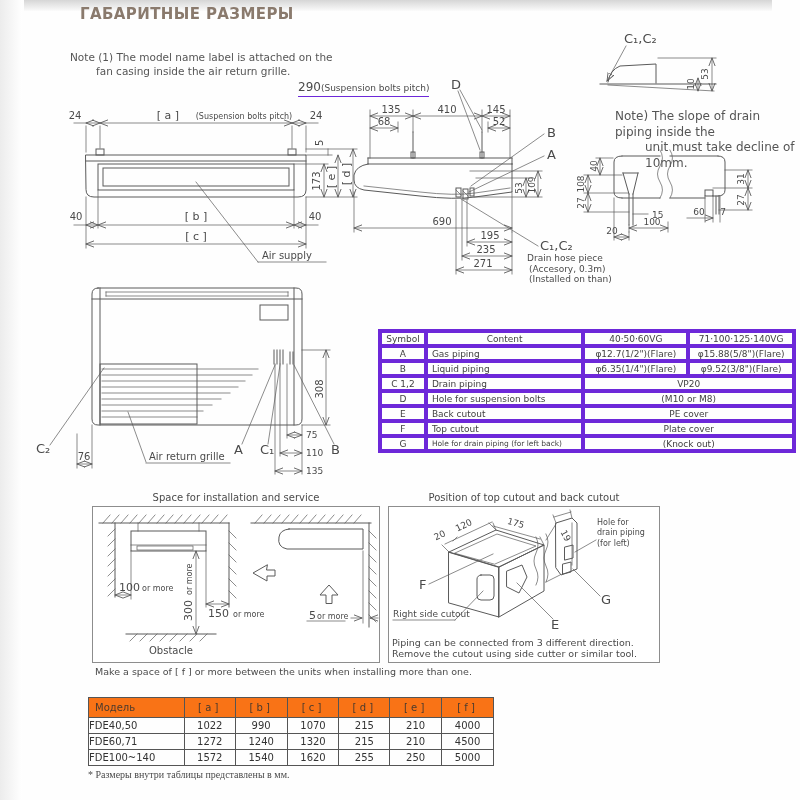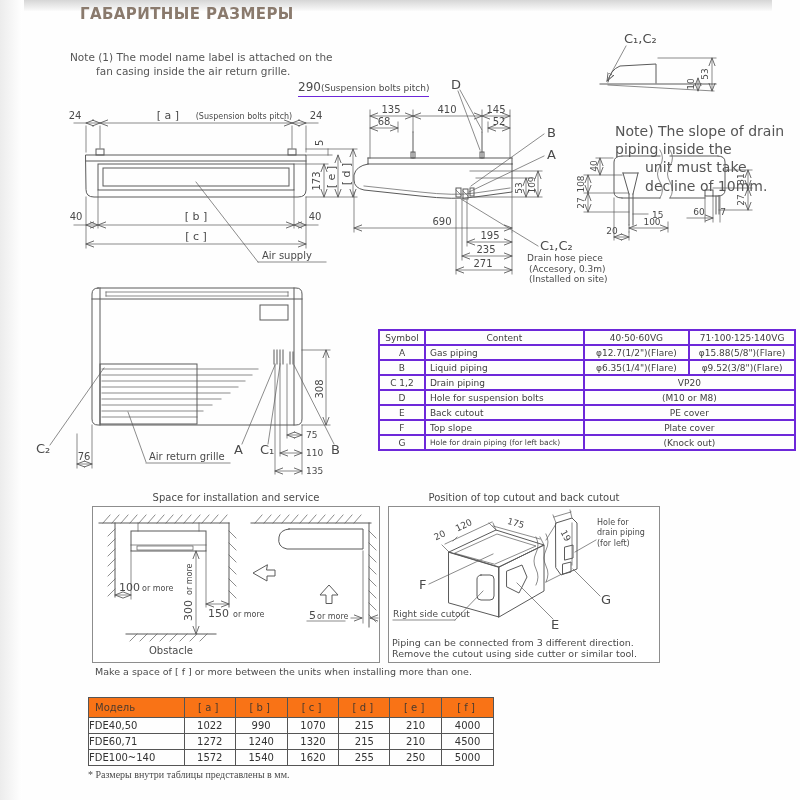--- a/index.html
+++ b/index.html
@@ -21,21 +21,21 @@
   svg text.big { font-size:11px; }
   svg text.lbl { font-size:13px; }
   svg text.sm { font-size:8px; }
   svg text.m9 { font-size:9px; }
   .boxframe { border:1px solid #8d8d8d; background:#fff; }
   .boxtitle { font-size:10px; text-align:center; color:#4a4a4a; }
   .smallnote { font-size:9.5px; color:#4a4a4a; line-height:1.2; }
   .tinynote { font-size:8.5px; color:#4a4a4a; line-height:1.18; }
   table { border-collapse:collapse; }
   .symtab { left:378px; top:329px; width:418px; font-size:9px; }
-  .symtab td, .symtab th { border:2px solid #6d28d9; height:15px; padding:0 2px; font-weight:normal; text-align:center; color:#3f3f3f; }
+  .symtab td, .symtab th { border:4px solid #6d28d9; height:15px; padding:0 2px; font-weight:normal; text-align:center; color:#3f3f3f; }
   .symtab td.l { text-align:left; padding-left:4px; }
   .symtab td.xs { font-size:7.5px; }
   .modtab { left:88px; top:697px; width:406px; font-size:10px; }
   .modtab td, .modtab th { border:1px solid #555; height:16px; padding:0 3px; text-align:center; color:#333; font-weight:normal; }
   .modtab th { background:#f97316; color:#4a3a2e; height:20px; text-align:left; padding-left:6px; }
   .modtab th.c { text-align:center; padding-left:0; }
   .modtab td.l { text-align:left; padding-left:0;margin-left:28px; }
   .foot { left:88px; top:769px; font-size:10px; color:#4a4a4a;font-family:Liberation Serif, serif; }
 </style>
 </head>
@@ -170,36 +170,36 @@
   <text x="140" y="163" text-anchor="middle">195</text>
   <line class="thin" x1="112" y1="180" x2="162" y2="180" marker-start="url(#ah)" marker-end="url(#ah)"></line>
   <text x="136" y="177" text-anchor="middle">235</text>
   <line class="thin" x1="106" y1="194" x2="162" y2="194" marker-start="url(#ah)" marker-end="url(#ah)"></line>
   <text x="133" y="191" text-anchor="middle">271</text>
 </svg>
 
 <div class="abs tinynote" style="left:527px;top:253px;font-size:9px;">
   <div>Drain hose piece</div>
   <div style="padding-left:2px">(Accesory, 0.3m)</div>
-  <div style="padding-left:2px">(Installed on site)</div>
+  <div style="padding-left:2px">(Installed on than)</div>
 </div>
 
 <svg class="drw" style="left:598px;top:28px" width="202" height="78" viewBox="0 0 202 78">
   <text class="lbl" x="26" y="15">C₁,C₂</text>
   <line class="thin" x1="28" y1="18" x2="9" y2="53" marker-end="url(#ah)"></line>
   <path d="M10,54 Q12,42 22,38 L58,36 V55"></path>
   <line x1="2" y1="56" x2="118" y2="56"></line>
   <line class="thin" x1="10" y1="57" x2="116" y2="63"></line>
   <line class="thin" x1="100" y1="50" x2="100" y2="63" marker-start="url(#ah)" marker-end="url(#ah)"></line>
   <line class="thin" x1="114" y1="30" x2="114" y2="63" marker-start="url(#ah)" marker-end="url(#ah)"></line>
   <line class="thin" x1="60" y1="30" x2="118" y2="30"></line>
   <text class="m9" transform="translate(96,56) rotate(-90)" text-anchor="middle">10</text>
   <text class="m9" transform="translate(110,46) rotate(-90)" text-anchor="middle">53</text>
 </svg>
-<div class="abs note" style="left:592px;top:122px;font-size:14px;">
+<div class="abs note" style="left:592px;top:109px;font-size:12px;">
   <div>Note) The slope of drain piping inside the</div>
   <div style="padding-left:30px">unit must take decline of 10mm.</div>
 </div>
 
 <svg class="drw" style="left:572px;top:142px" width="200" height="106" viewBox="0 0 200 106">
   <line class="thin" x1="41" y1="16" x2="24" y2="16"></line>
     <line class="thin" x1="50" y1="33" x2="12" y2="33"></line>
   <line class="thin" x1="56" y1="51" x2="12" y2="51"></line>
     <line class="thin" x1="57" y1="70" x2="12" y2="70"></line>
   <line class="thin" x1="28" y1="16" x2="28" y2="33" marker-start="url(#ah)" marker-end="url(#ah)"></line>
@@ -280,21 +280,21 @@
     <td class="l">Hole for suspension bolts</td>
     <td colspan="2">(M10 or M8)</td>
   </tr>
   <tr>
     <td>E</td>
     <td class="l">Back cutout</td>
     <td colspan="2">PE cover</td>
   </tr>
   <tr>
     <td>F</td>
-    <td class="l">Top slope</td>
+    <td class="l">Top cutout</td>
     <td colspan="2">Plate cover</td>
   </tr>
   <tr>
     <td>G</td>
     <td class="l xs">Hole for drain piping  (for left back)</td>
     <td colspan="2">(Knock out)</td>
   </tr>
 </tbody>
   </table>
 

